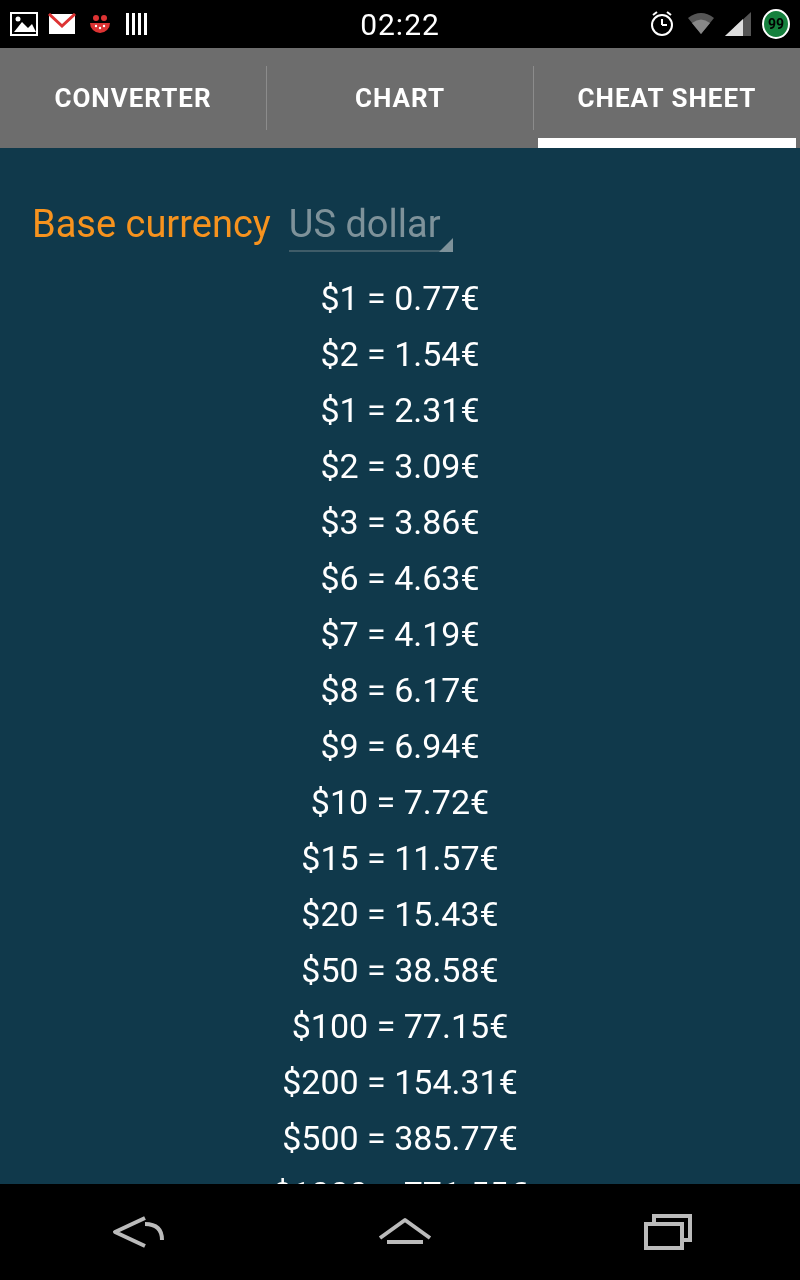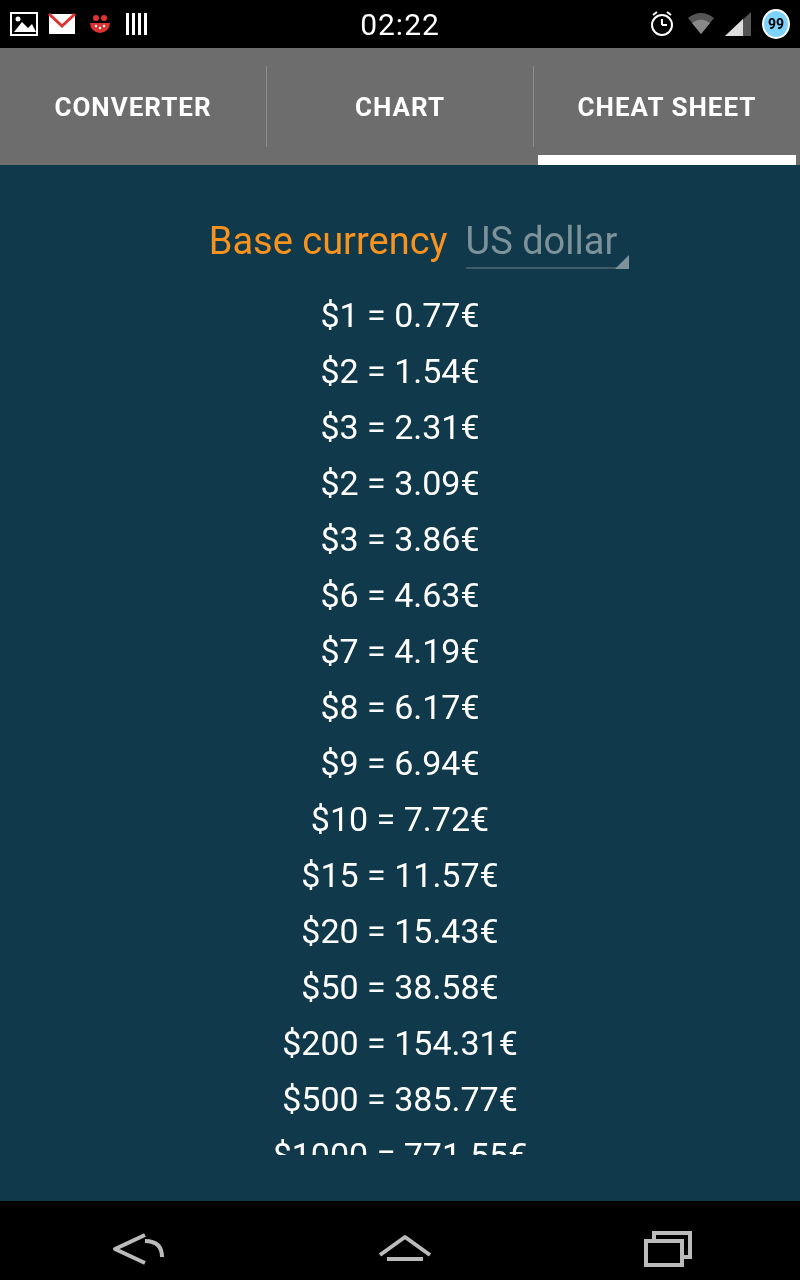--- a/index.html
+++ b/index.html
@@ -27,21 +27,21 @@
     position: absolute;
     left: 50%;
     transform: translateX(-50%);
     color: #fff;
     font-size: 30px;
     letter-spacing: 1px;
   }
 
   
   .tabs {
-    height: 117px;
+    height: 100px;
     background: #6d6d6d;
     display: flex;
   }
   .tab {
     flex: 1 1 0;
     display: flex;
     align-items: center;
     justify-content: center;
     color: #fff;
     font-size: 26px;
@@ -64,21 +64,20 @@
 
   
   .content {
     background: #10394b;
     height: calc(1280px - 48px - 100px - 96px);
     padding-top: 54px;
     overflow: hidden;
   }
   .base-row {
     display: flex;
-    justify-content: center;
     align-items: baseline;
     gap: 18px;
     margin-bottom: 26px;
     padding-left: 32px;
   }
   .base-label {
     color: #f7931e;
     font-size: 38px;
   }
   .dropdown {
@@ -121,21 +120,21 @@
     display: flex;
     align-items: center;
     justify-content: space-around;
   }
   .nav-btn svg { display:block; }
 
   
   .badge-99{
     width:30px;height:30px;border:2px solid #fff;border-radius:50%;
     display:flex;align-items:center;justify-content:center;
-    color:#000;font-size:14px;font-weight:700;background:#7dd3fc;
+    color:#000;font-size:14px;font-weight:700;background:#15803d;
   }
 </style>
 </head>
 <body>
 
 <div class="status-bar" style="position:relative">
   <div class="status-left">
     <span class="status-ic">
       <svg width="28" height="24">
           <rect x="1" y="1" width="26" height="22" fill="none" stroke="#fff" stroke-width="2"></rect>
@@ -217,31 +216,32 @@
   <div class="base-row">
     <span class="base-label">Base currency</span>
     <span class="dropdown">
       <span>US dollar</span>
     </span>
   </div>
 
   <div class="rates">
     <div class="rate">$1 = 0.77€</div>
     <div class="rate">$2 = 1.54€</div>
-    <div class="rate">$3 = 2.31€</div>
+    <div class="rate">$1 = 2.31€</div>
     <div class="rate">$2 = 3.09€</div>
     <div class="rate">$3 = 3.86€</div>
     <div class="rate">$6 = 4.63€</div>
     <div class="rate">$7 = 4.19€</div>
     <div class="rate">$8 = 6.17€</div>
     <div class="rate">$9 = 6.94€</div>
     <div class="rate">$10 = 7.72€</div>
     <div class="rate">$15 = 11.57€</div>
     <div class="rate">$20 = 15.43€</div>
     <div class="rate">$50 = 38.58€</div>
+    <div class="rate">$100 = 77.15€</div>
     <div class="rate">$200 = 154.31€</div>
     <div class="rate">$500 = 385.77€</div>
     <div class="rate cut">$1000 = 771.55€</div>
   </div>
 </div>
 
 <div class="navbar">
   <span class="nav-btn">
     <svg width="70" height="40">
         <polyline points="45,6 15,20 45,34" fill="none" stroke="#bbb" stroke-width="4" stroke-linejoin="round"></polyline>

